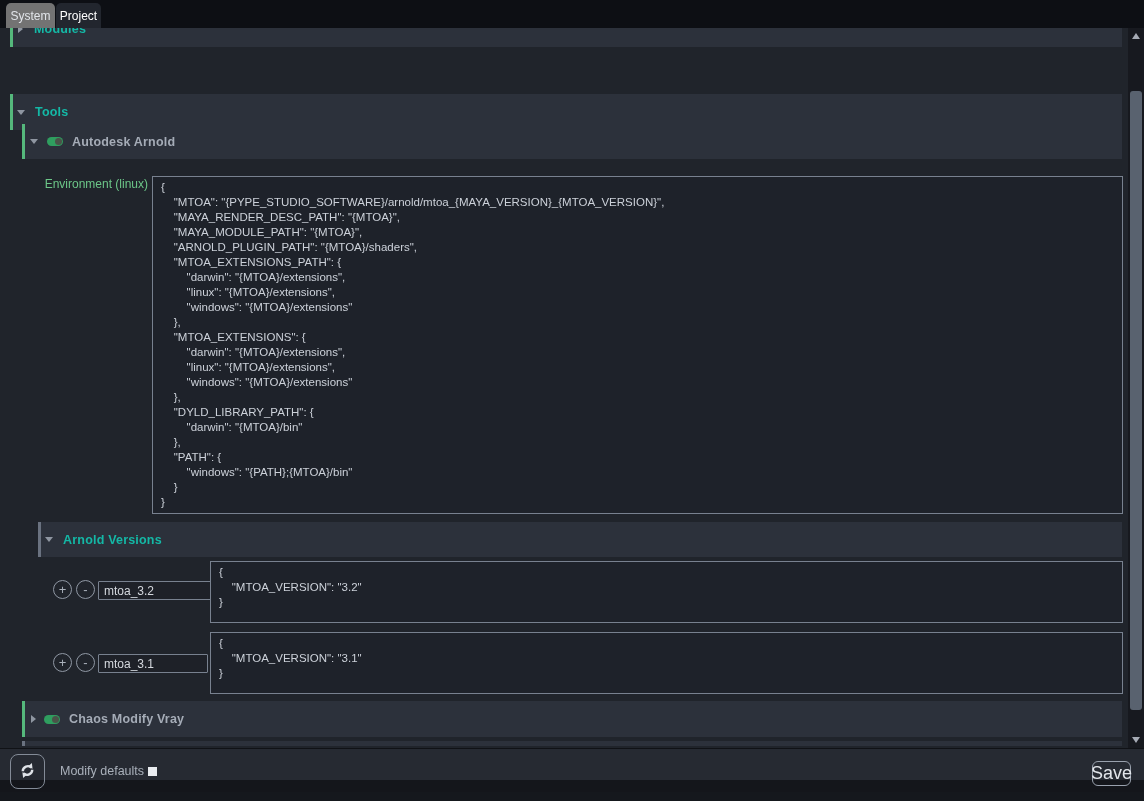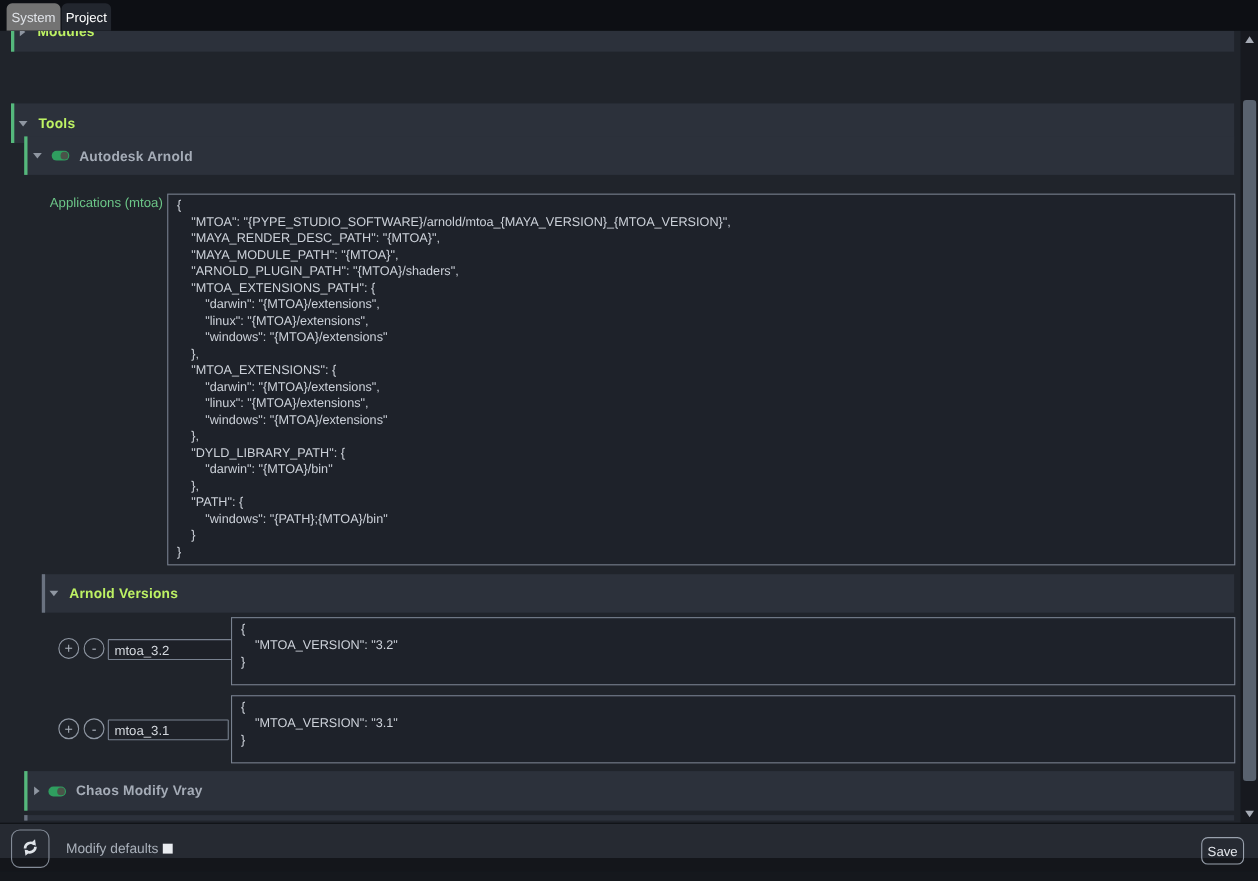--- a/index.html
+++ b/index.html
@@ -13,21 +13,21 @@
          display:flex; align-items:center; justify-content:center; font-size:12px; cursor:default; }
   .tab-active   { left:6px;  width:49px; background:#737373; color:#e1e4e9; }
   .tab-inactive { left:56px; width:45px; background:#22262e; color:#ffffff; }
 
   
   .viewport { position:absolute; left:0; top:28px; width:1128px; height:720px; background:#20242b; overflow:hidden; }
 
   .row { position:absolute; background:#2c313b; display:flex; align-items:center; }
   .bl-green { border-left:3px solid #55b87c; }
   .bl-gray  { border-left:3px solid #6a7280; }
-  .hdr-label { font-size:12.5px; font-weight:bold; color:#bef264; letter-spacing:.2px; }
+  .hdr-label { font-size:12.5px; font-weight:bold; color:#14b8a6; letter-spacing:.2px; }
   .hdr-label-bright { color:#a5acb7; }
 
   .caret-r { width:0; height:0; border-top:4px solid transparent; border-bottom:4px solid transparent; border-left:5px solid #8f96a1; }
   .caret-d { width:0; height:0; border-left:4px solid transparent; border-right:4px solid transparent; border-top:5px solid #8f96a1; }
 
   .toggle { width:16px; height:9px; border-radius:5px; background:#2f9e5f; position:relative; flex:0 0 auto; }
   .toggle .knob { position:absolute; right:1px; top:1px; width:7px; height:7px; border-radius:50%; background:#4a5349; }
 
   
   .row-clipped-top { position:absolute; overflow:hidden; background:#2c313b; }
@@ -49,21 +49,21 @@
   .sb-up   { position:absolute; left:4px; top:5px;  width:0; height:0; border-left:4px solid transparent; border-right:4px solid transparent; border-bottom:6px solid #a6abb5; }
   .sb-down { position:absolute; left:4px; bottom:5px; width:0; height:0; border-left:4px solid transparent; border-right:4px solid transparent; border-top:6px solid #a6abb5; }
 
   
   .bottombar { position:absolute; left:0; top:748px; width:1144px; height:32px; background:#262a32; border-top:1px solid #101216; }
   .refresh-btn { position:absolute; left:10px; top:5px; width:35px; height:35px; border:1px solid #838b97; border-radius:8px;
                  background:transparent; display:flex; align-items:center; justify-content:center; cursor:default; }
   .modify-label { position:absolute; left:60px; top:0; height:44px; display:flex; align-items:center; color:#a9b0ba; font-size:12.5px; }
   .modify-box { position:absolute; left:148px; top:18px; width:9px; height:9px; background:#e9ecf0; }
   .save-btn { position:absolute; left:1092px; top:12px; width:39px; height:25px; border:1px solid #99a1ad; border-radius:6px;
-              background:transparent; color:#e3e6eb; font-size:12px; display:flex; align-items:center; justify-content:center; cursor:default; }
+              background:transparent; color:#e3e6eb; font-size:18px; display:flex; align-items:center; justify-content:center; cursor:default; }
   .footer-strip { position:absolute; left:0; top:792px; width:1144px; height:9px; background:#15181d; }
 </style>
 </head>
 <body>
 
 <div class="app">
 
   <div class="tabbar">
     <div class="tab tab-active">
       <span>System</span>
@@ -89,21 +89,21 @@
     </div>
 
     <div class="row bl-green" style="left:22px; top:96px; width:1100px; height:35px;">
       <span class="caret-d" style="margin-left:5px;"></span>
       <span class="toggle" style="margin-left:9px;">
           <span class="knob"></span>
         </span>
       <span class="hdr-label hdr-label-bright" style="margin-left:9px;">Autodesk Arnold</span>
     </div>
 
-    <div class="env-label" style="left:0; top:149px; width:148px;">Applications (mtoa)</div>
+    <div class="env-label" style="left:0; top:149px; width:148px;">Environment (linux)</div>
     <div class="jsonbox" style="left:152px; top:148px; width:971px; height:338px;">{
     "MTOA": "{PYPE_STUDIO_SOFTWARE}/arnold/mtoa_{MAYA_VERSION}_{MTOA_VERSION}",
     "MAYA_RENDER_DESC_PATH": "{MTOA}",
     "MAYA_MODULE_PATH": "{MTOA}",
     "ARNOLD_PLUGIN_PATH": "{MTOA}/shaders",
     "MTOA_EXTENSIONS_PATH": {
         "darwin": "{MTOA}/extensions",
         "linux": "{MTOA}/extensions",
         "windows": "{MTOA}/extensions"
     },

